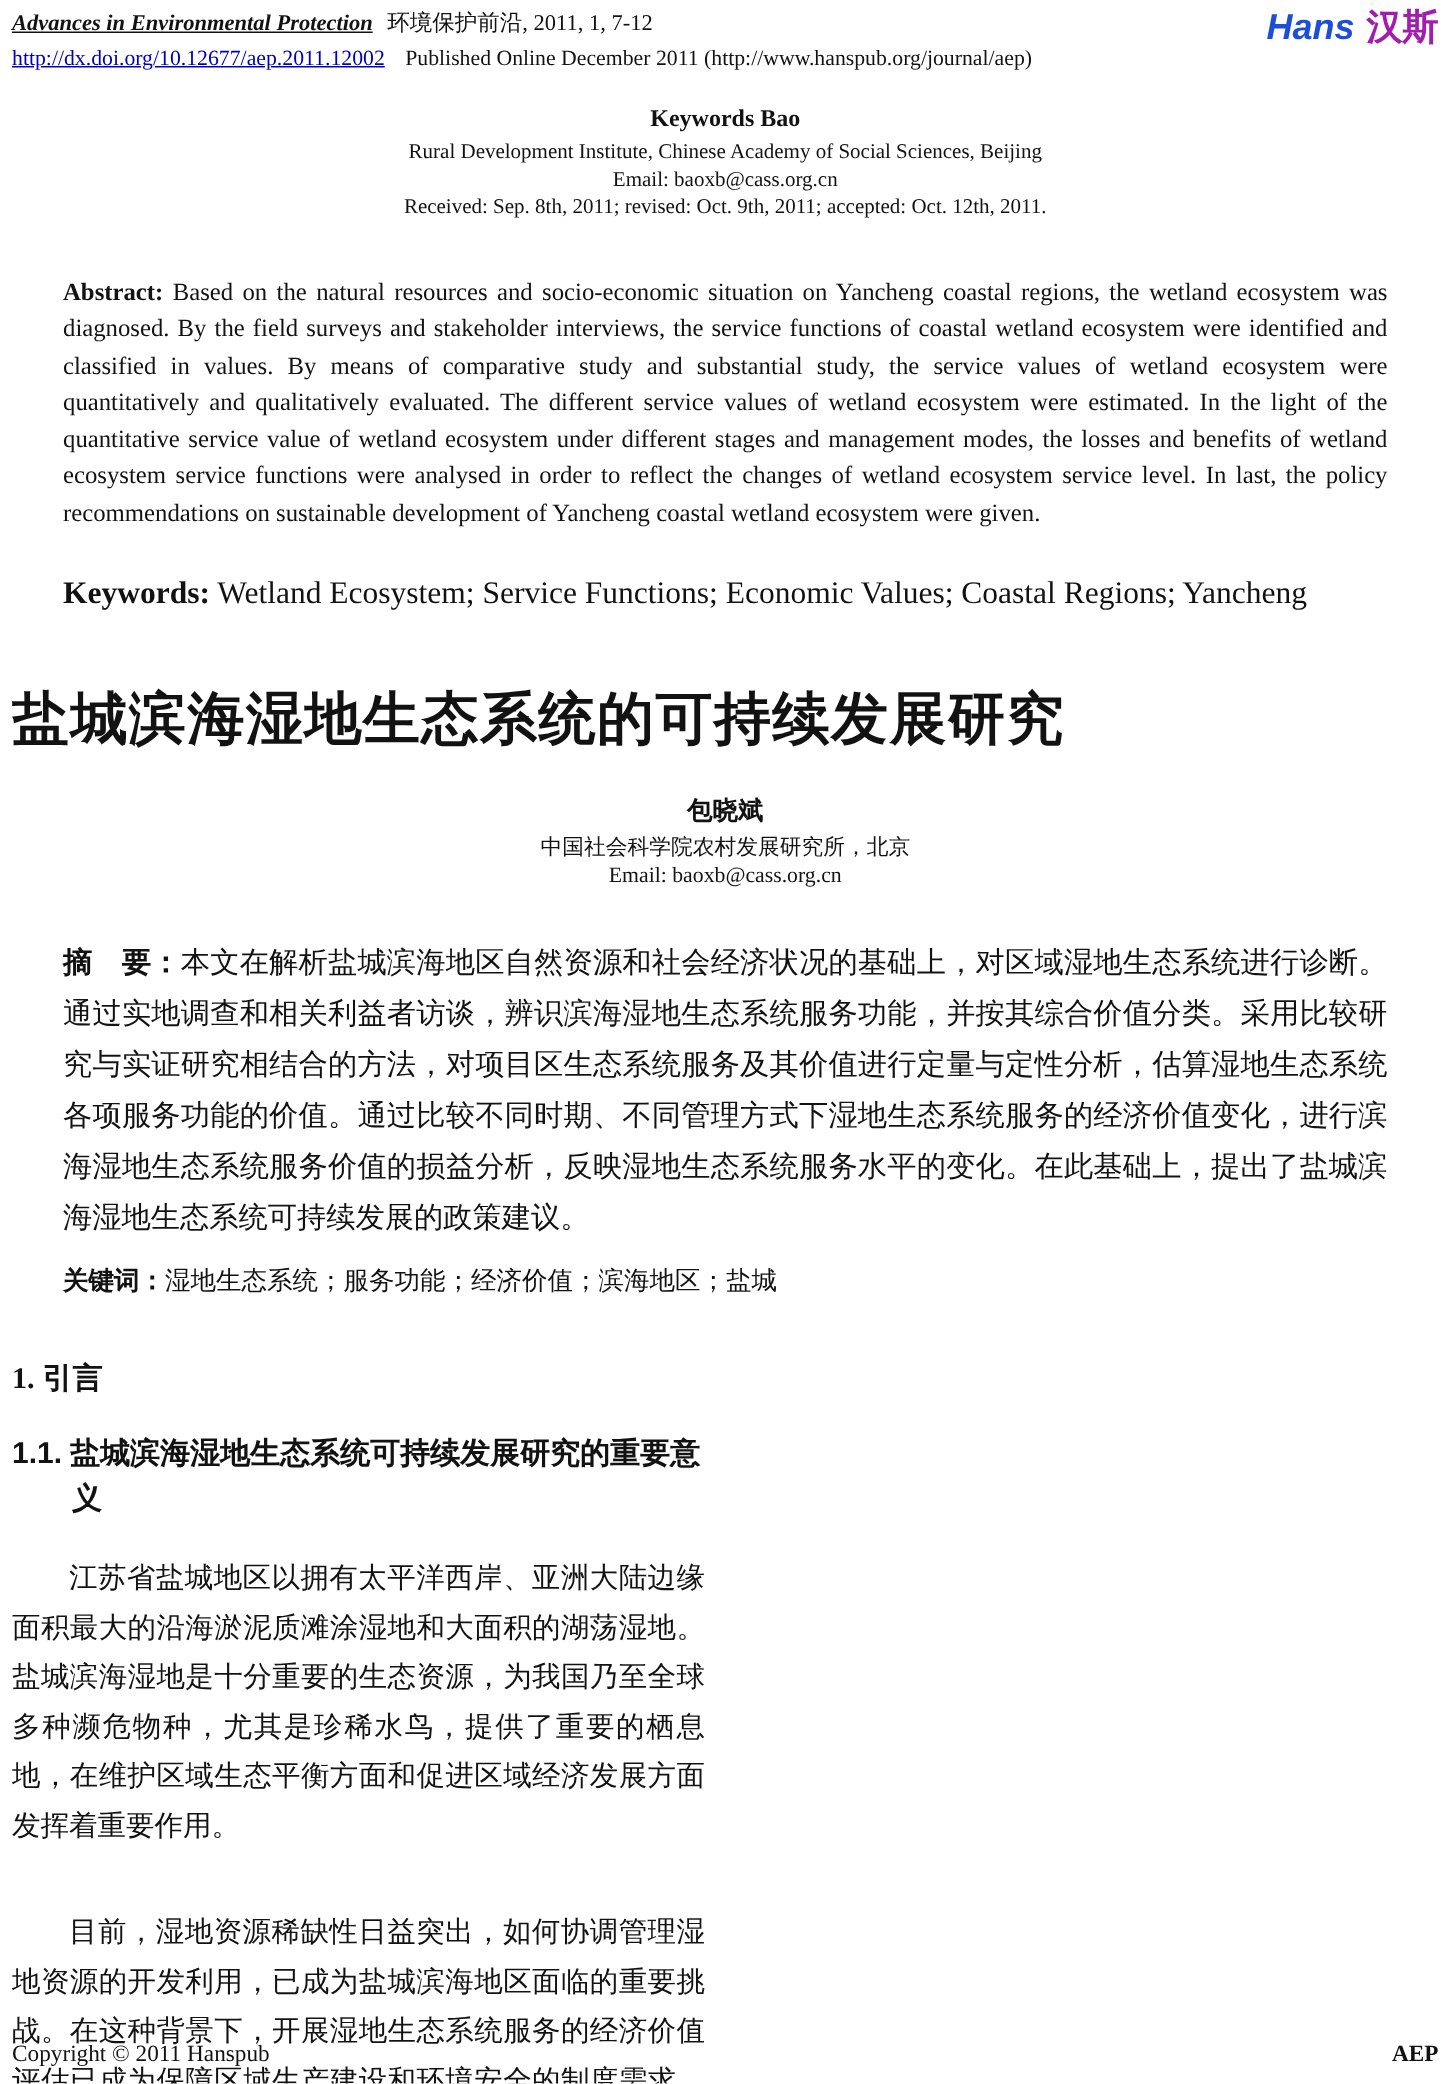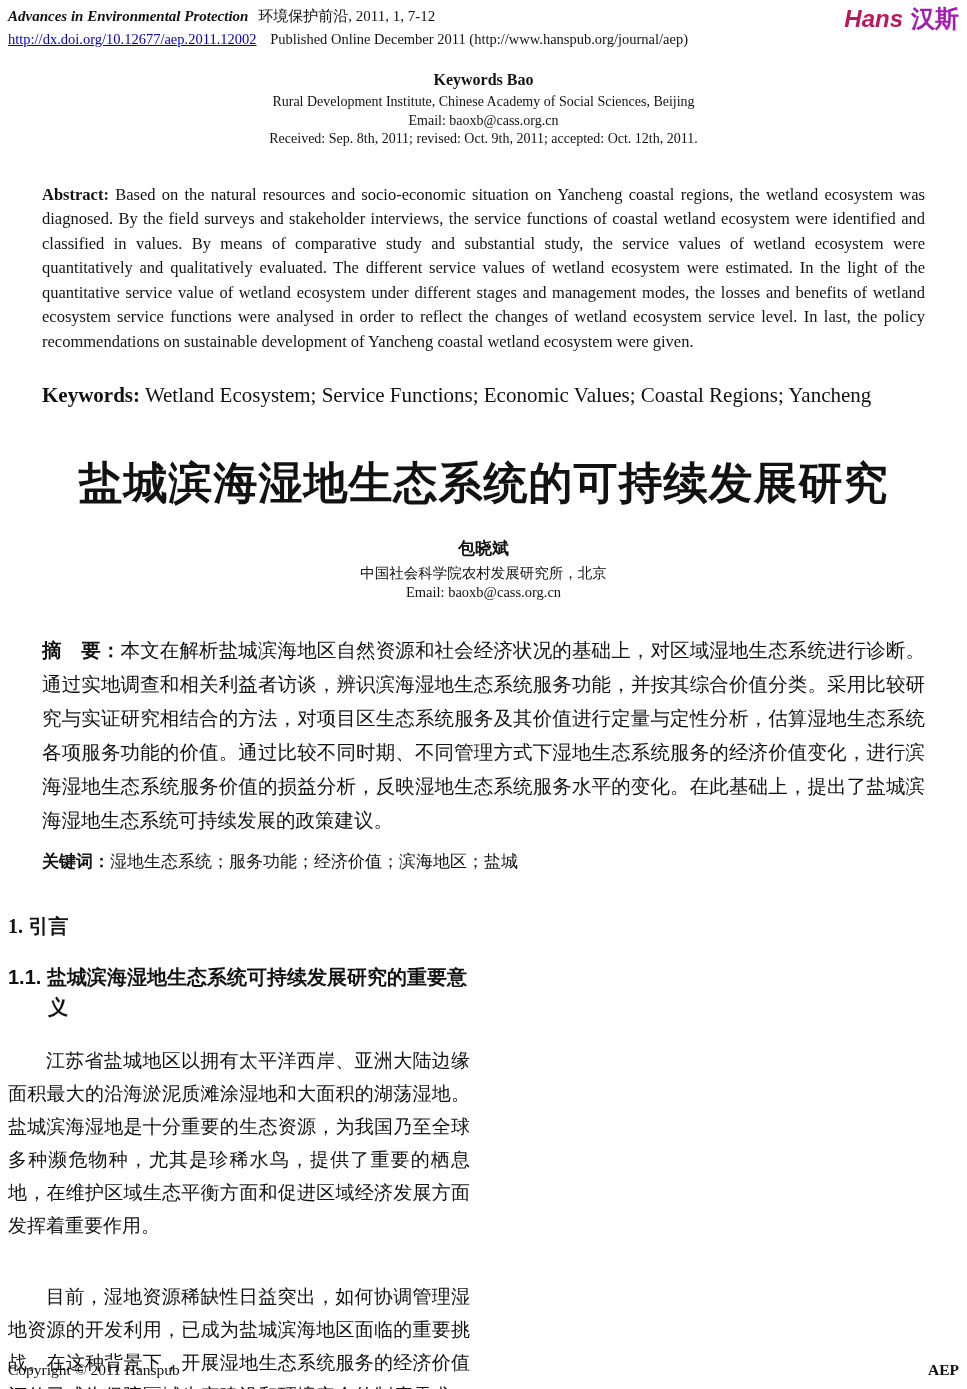--- a/index.html
+++ b/index.html
@@ -6,41 +6,41 @@
   body{
     width:967px;height:1389px;position:relative;
     font-family:"Liberation Serif","DejaVu Serif",serif;
     color:#121212;-webkit-font-smoothing:antialiased;
   }
   .page{padding:6px 8px 0 8px;}
 
   
   .header{display:flex;justify-content:space-between;align-items:flex-start;}
   .header-left{font-size:15px;line-height:20px;}
-  .journal-en{font-style:italic;font-weight:bold;}
+  .journal-en{font-style:italic;font-weight:bold;text-decoration:underline;}
   .journal-cn{font-weight:normal;margin-left:6px;}
   .header-line2{margin-top:3px;font-size:14.5px;}
   .doi{color:#0000bb;text-decoration:underline;cursor:pointer;}
   .published{margin-left:10px;}
   .logo{font-size:24px;font-weight:bold;white-space:nowrap;line-height:26px;}
-  .logo-en{color:#be185d;font-style:italic;font-family:"Liberation Sans",sans-serif;}
+  .logo-en{color:#1d4ed8;font-style:italic;font-family:"Liberation Sans",sans-serif;}
   .logo-cn{color:#a21caf;margin-left:2px;}
 
   
   .title{margin:42px auto 0 auto;max-width:800px;text-align:center;
          font-size:30px;font-weight:bold;line-height:39px;}
   .author{margin-top:22px;text-align:center;font-size:16px;font-weight:bold;}
   .meta{margin-top:4px;text-align:center;font-size:14px;line-height:18.5px;}
   .abstract{margin:34px 34px 0 34px;font-size:16.5px;line-height:24.6px;
             text-align:justify;}
   .abstract b,.keywords b{font-weight:bold;}
   .keywords{margin:28px 34px 0 34px;font-size:21px;}
 
   
-  .cn-title{margin-top:46px;text-align:center;font-size:44px;font-weight:bold;
+  .cn-title{margin-top:46px;text-align:left;font-size:38px;font-weight:bold;
             font-family:"Liberation Sans","DejaVu Sans",sans-serif;letter-spacing:1px;}
   .cn-author{margin-top:24px;text-align:center;font-size:17px;font-weight:bold;}
   .cn-meta{margin-top:4px;text-align:center;font-size:14.5px;line-height:19px;}
   .cn-abstract{margin:32px 34px 0 34px;font-size:19.5px;line-height:34px;
                text-align:justify;}
   .cn-keywords{margin:12px 34px 0 34px;font-size:17px;}
   .cn-keywords b{font-family:"Liberation Sans","DejaVu Sans",sans-serif;}
 
   
   .columns{display:flex;gap:30px;margin-top:34px;flex-direction:column;}

